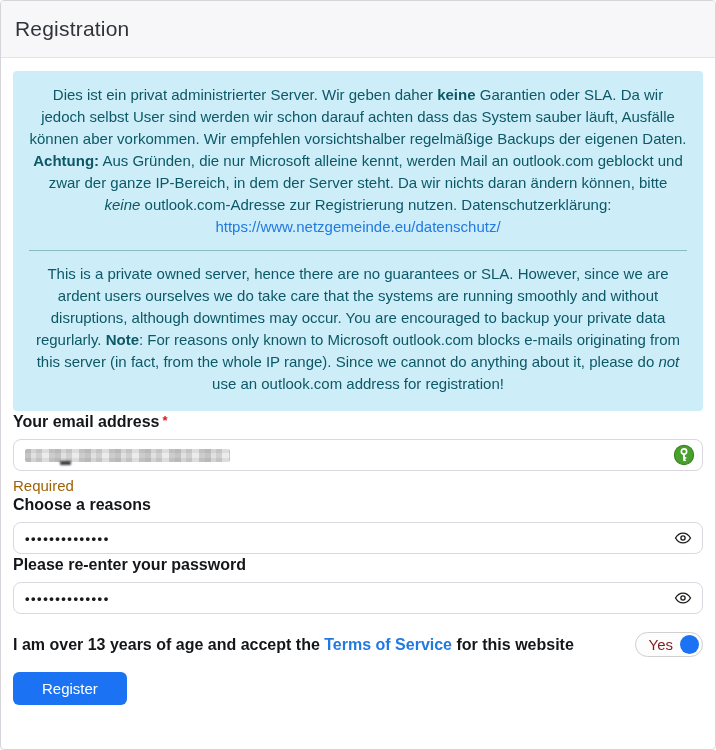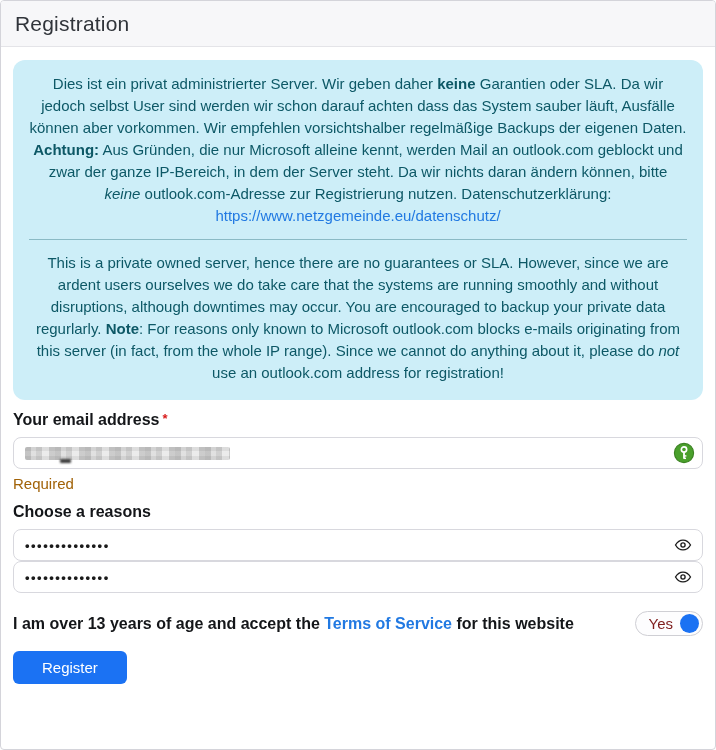--- a/index.html
+++ b/index.html
@@ -17,53 +17,53 @@
   html,body{width:716px;height:750px;}
   body{
     font-family:"Liberation Sans","DejaVu Sans",sans-serif;
     background:#ffffff;
     border:1px solid var(--c-page-border);
     border-radius:4px;
     overflow:hidden;
     color:#17191c;
   }
   .page-header{
-    height:46px;
+    height:57px;
     background:var(--c-header-bg);
     border-bottom:1px solid #e4e4e8;
     display:flex;align-items:center;
     padding:0 14px;
   }
   .page-title{
     font-size:21px;
     font-weight:500;
     color:#30343a;
     letter-spacing:.2px;
   }
   .notice{
     margin:13px 12px 0;
     background:var(--c-notice-bg);
     color:var(--c-notice-text);
-    border-radius:12px;
+    border-radius:4px;
     padding:13px 16px 16px;
     text-align:center;
     font-size:15px;
     line-height:22px;
   }
   .notice .b{font-weight:bold;}
   .notice .i{font-style:italic;}
   .notice a.link,.consent-text a.link{color:var(--c-link);text-decoration:none;cursor:pointer;}
   .notice-divider{
     border:none;
     border-top:1px solid rgba(13,88,102,.35);
     margin:12px 0;
   }
   .form{padding:0 12px;}
   .field-label{
-    margin:11px 0 8px;
+    margin:2px 0 8px;
     font-size:16px;
     font-weight:bold;
     color:#141619;
   }
   .req{
     color:var(--c-required-red);
     font-size:13px;
     font-weight:bold;
     vertical-align:top;
     margin-left:3px;
@@ -192,20 +192,21 @@
   <div class="input-wrap">
     <input class="text-input" type="text" value="••••••••••••••" style="">
     <button class="trail-icon">
       <svg width="18" height="18" viewBox="0 0 24 24" fill="none" stroke="#1c1c1c" stroke-width="1.8" aria-hidden="true">
         <path d="M2 12s3.8-6.5 10-6.5S22 12 22 12s-3.8 6.5-10 6.5S2 12 2 12z"></path>
         <circle cx="12" cy="12" r="2.8"></circle>
       </svg>
     </button>
   </div>
 
+  <div class="field-label">Please re-enter your password</div>
   <div class="input-wrap">
     <input class="text-input" type="text" value="••••••••••••••" style="">
     <button class="trail-icon">
       <svg width="18" height="18" viewBox="0 0 24 24" fill="none" stroke="#1c1c1c" stroke-width="1.8" aria-hidden="true">
         <path d="M2 12s3.8-6.5 10-6.5S22 12 22 12s-3.8 6.5-10 6.5S2 12 2 12z"></path>
         <circle cx="12" cy="12" r="2.8"></circle>
       </svg>
     </button>
   </div>
 

